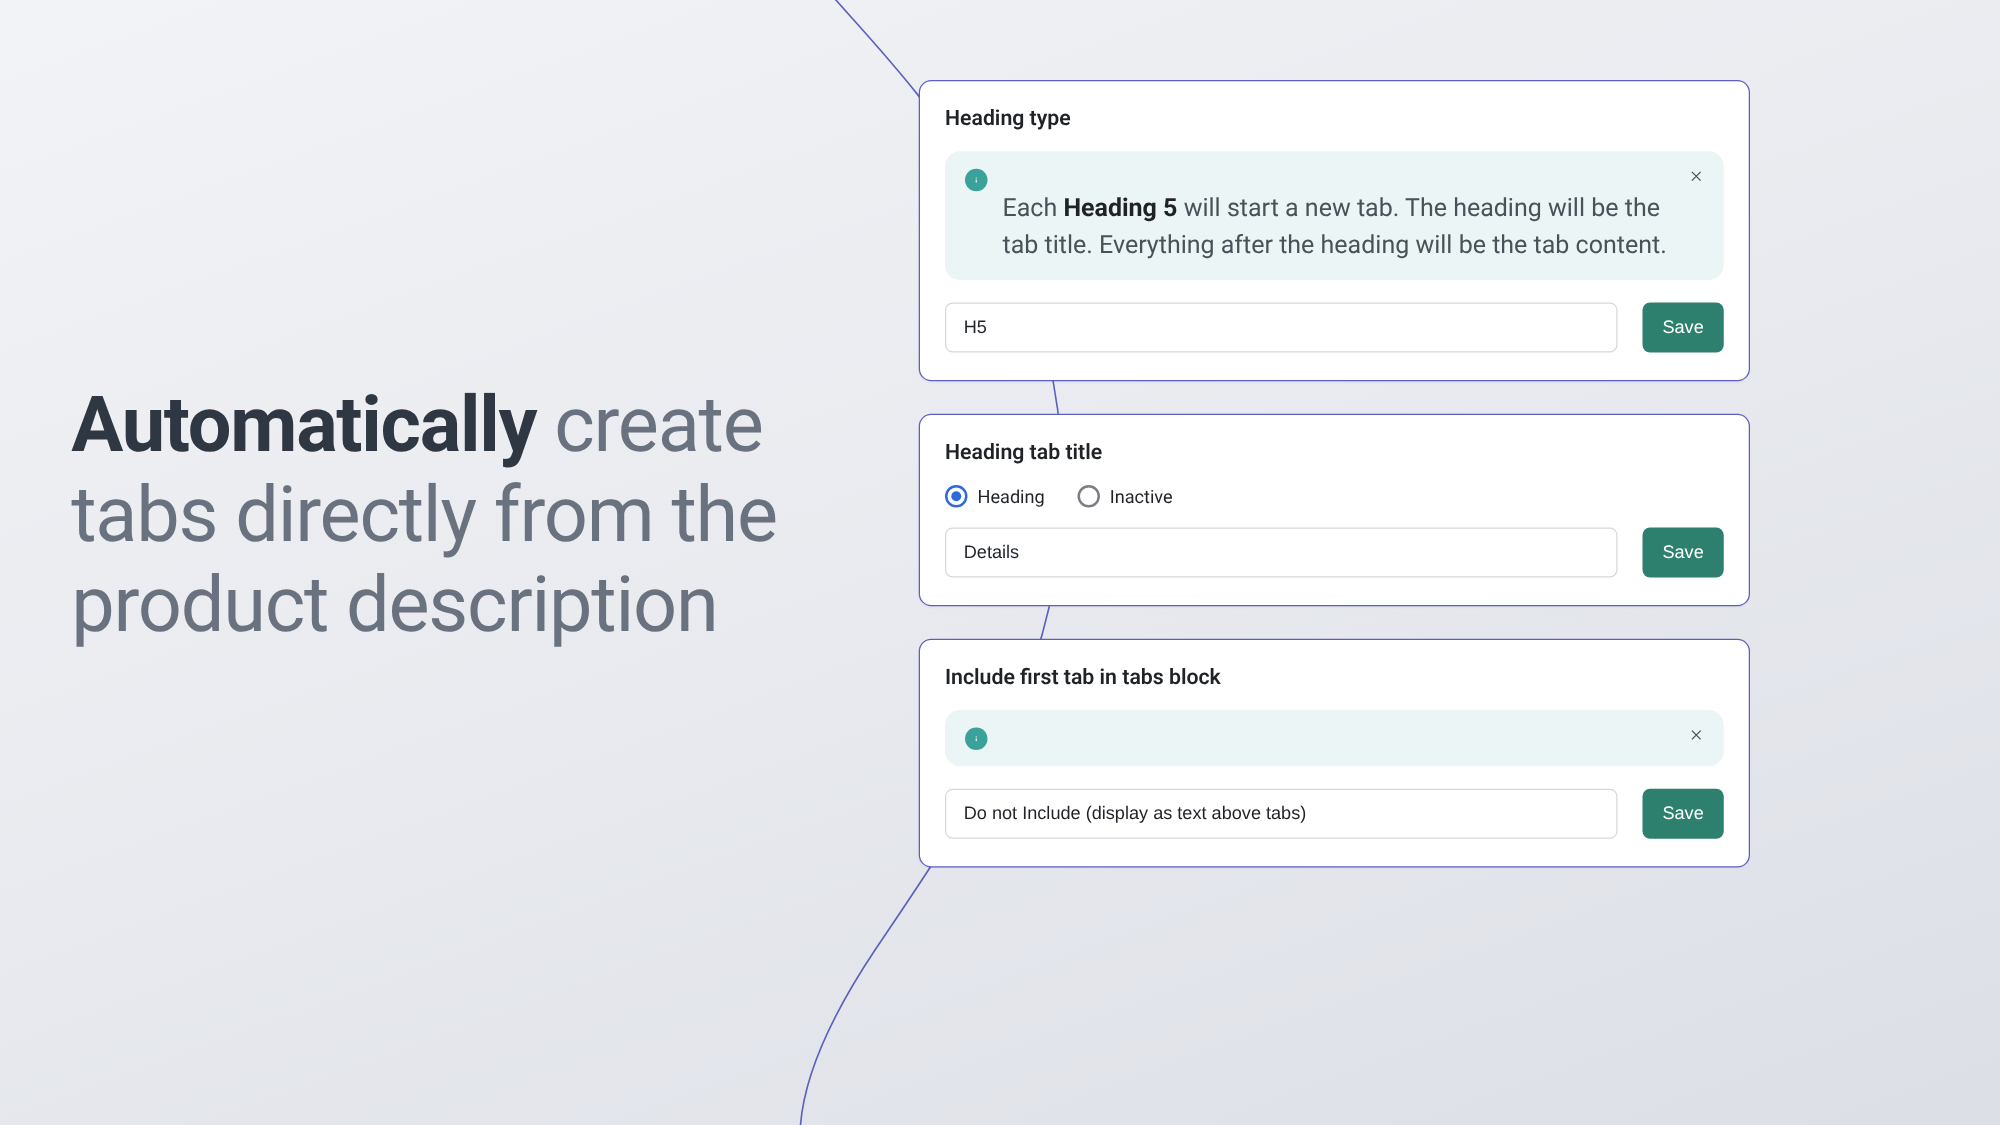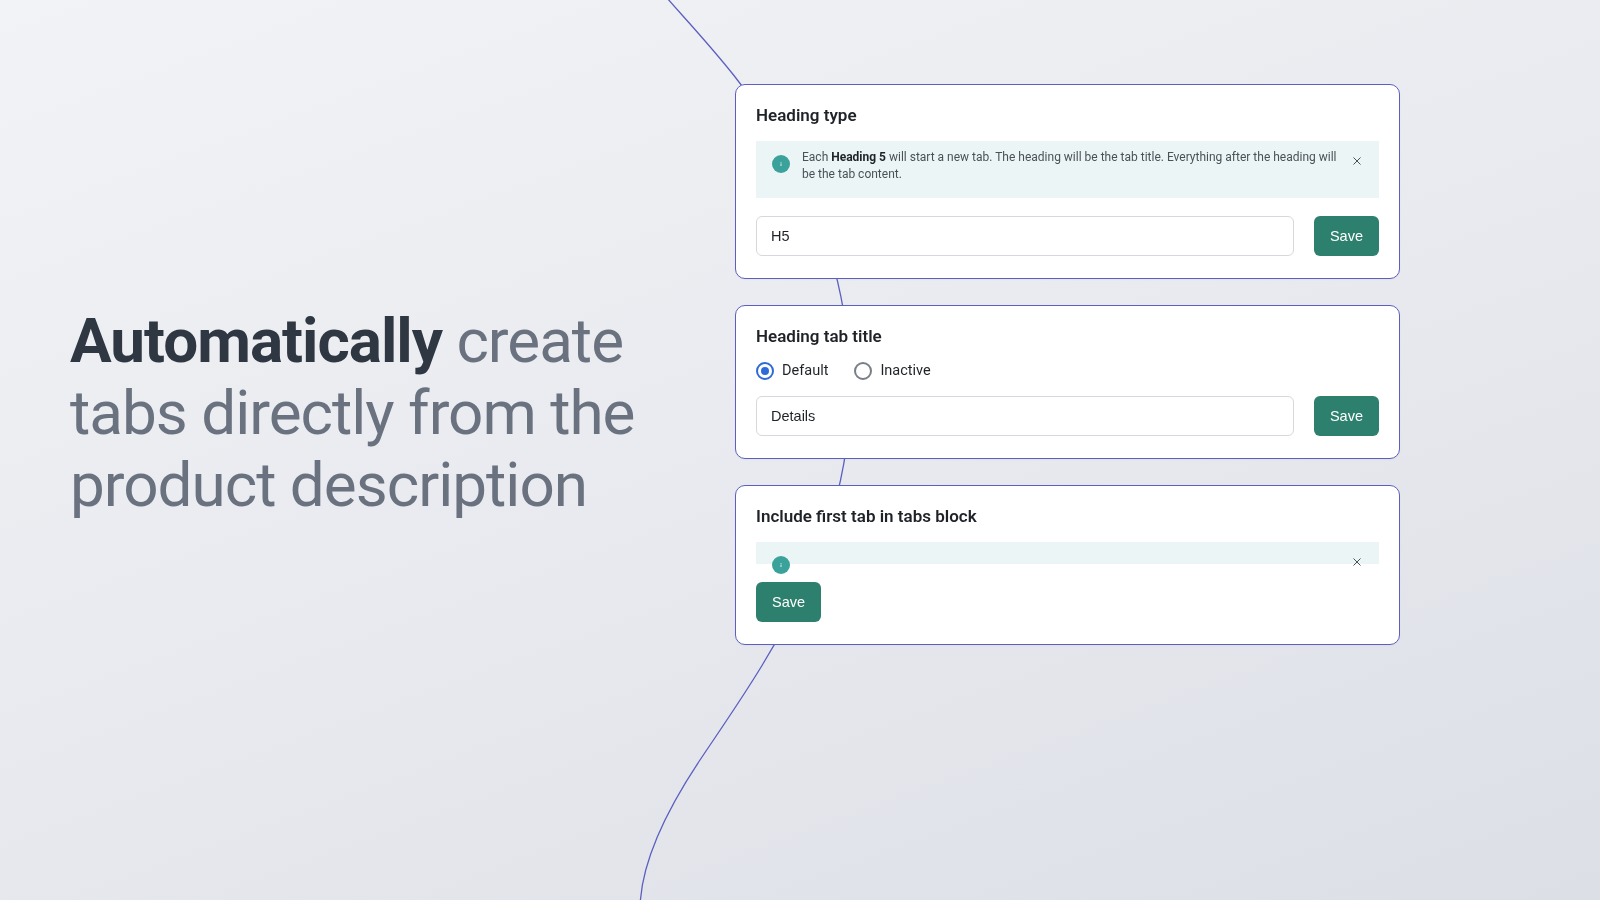--- a/index.html
+++ b/index.html
@@ -10,63 +10,63 @@
     position: relative;
   }
   .curve {
     position: absolute;
     top: 0; left: 0;
     width: 1600px; height: 900px;
     pointer-events: none;
   }
   .hero {
     position: absolute;
-    left: 70px;
+    left: 57px;
     top: 305px;
     width: 650px;
   }
   .hero-text {
     font-size: 62px;
     line-height: 1.16;
     font-weight: 400;
     color: #6a7280;
     letter-spacing: -1px;
   }
   .hero-text .bold {
     font-weight: 700;
     color: #2f3742;
   }
   .panels {
     position: absolute;
     right: 200px;
-    top: 84px;
+    top: 64px;
     width: 665px;
     display: flex;
     flex-direction: column;
     gap: 26px;
   }
   .card {
     background: #ffffff;
     border: 1px solid #5c5fbf;
     border-radius: 10px;
     padding: 20px 20px 22px 20px;
     box-shadow: 0 1px 2px rgba(0,0,0,0.03);
   }
   .card-title {
     font-size: 17px;
     font-weight: 600;
     color: #1f2328;
     margin-bottom: 16px;
   }
   .info {
     background: #ebf5f5;
-    border-radius: 0;
-    padding: 8px 40px 14px 46px;
+    border-radius: 12px;
+    padding: 31px 40px 14px 46px;
     position: relative;
-    font-size: 12px;
+    font-size: 20px;
     line-height: 1.45;
     color: #4a5158;
     margin-bottom: 18px;
   }
   .info .info-icon {
     position: absolute;
     left: 16px;
     top: 14px;
     width: 18px; height: 18px;
     border-radius: 50%;
@@ -175,21 +175,21 @@
       <input class="text-input" type="text" value="H5" style="">
       <button class="save-btn">Save</button>
     </div>
   </div>
 
   <div class="card">
     <div class="card-title">Heading tab title</div>
     <div class="radios">
       <label class="radio-item">
         <span class="radio-dot checked"></span>
-        <span>Default</span>
+        <span>Heading</span>
       </label>
       <label class="radio-item">
         <span class="radio-dot unchecked"></span>
         <span>Inactive</span>
       </label>
     </div>
     <div class="row">
       <input class="text-input" type="text" value="Details" style="">
       <button class="save-btn">Save</button>
     </div>
@@ -203,17 +203,18 @@
             <path fill="#fff" d="M11 7h2v2h-2zM11 11h2v6h-2z"></path>
           </svg>
       </span>
       <span class="close-icon">
         <svg viewBox="0 0 24 24" fill="none">
             <path d="M5 5l14 14M19 5L5 19"></path>
           </svg>
       </span>
     </div>
     <div class="row">
+      <input class="text-input" type="text" value="Do not Include (display as text above tabs)" style="">
       <button class="save-btn">Save</button>
     </div>
   </div>
 
 </div>
 
 </body></html>

